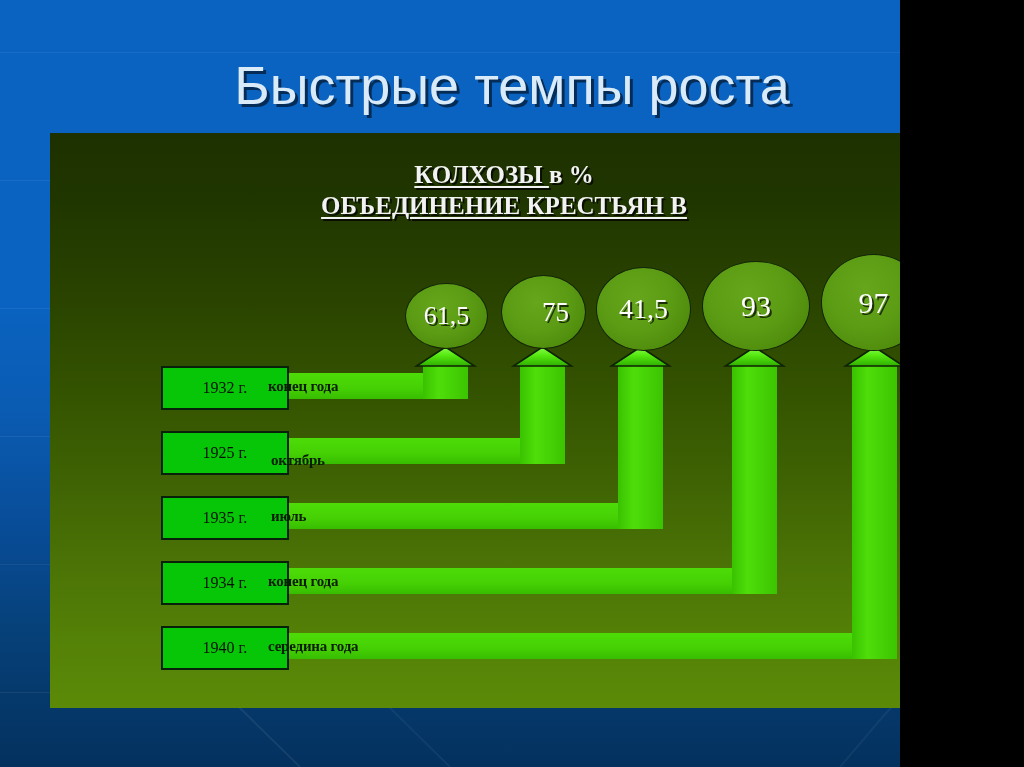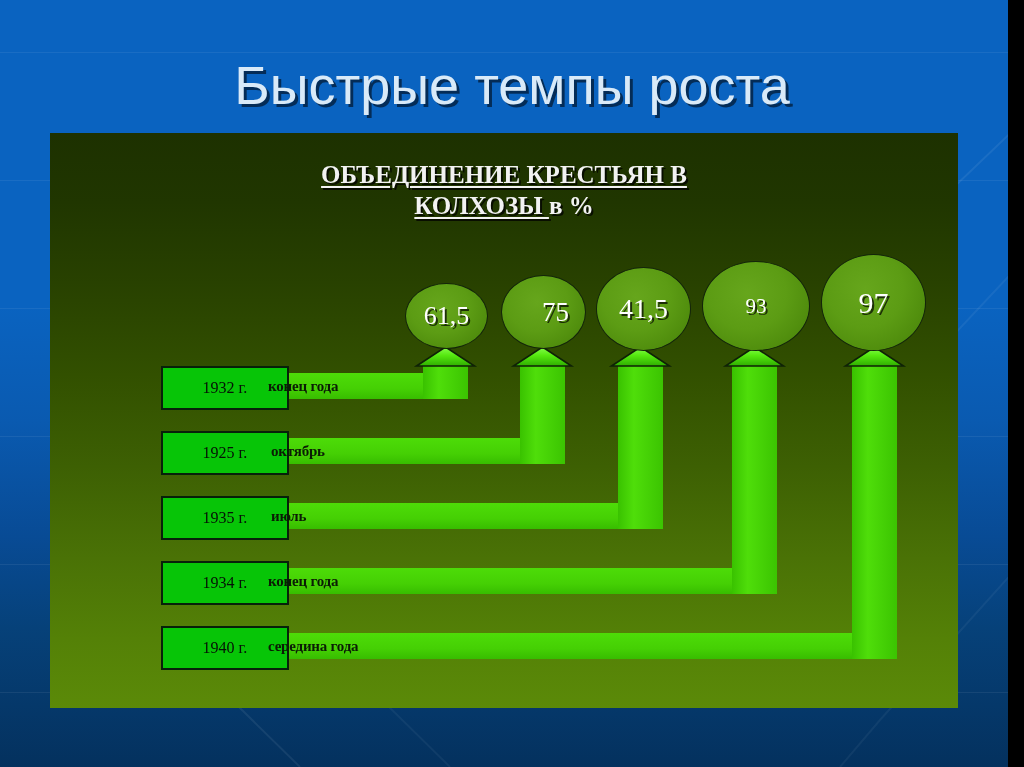--- a/index.html
+++ b/index.html
@@ -3,21 +3,21 @@
 <meta charset="utf-8">
 <title>Быстрые темпы роста</title>
 <style>
   html, body {
     margin: 0;
     padding: 0;
     background: #000;
   }
   #slide {
     position: relative;
-    width: 1008px;
+    width: 900px;
     height: 767px;
     overflow: hidden;
     font-family: "Liberation Serif", "DejaVu Serif", serif;
     background:
       linear-gradient(180deg,
         #0a63c0 0%,
         #0a63c0 40%,
         #0a5ab0 55%,
         #084b95 70%,
         #064179 82%,
@@ -176,22 +176,22 @@
       <path d="M 450 767 L 240 560" stroke="rgba(255,255,255,0.05)" stroke-width="2" fill="none"></path>
       <path d="M 1024 560 L 880 720 L 840 767" stroke="rgba(255,255,255,0.05)" stroke-width="2" fill="none"></path>
     </svg>
   </div>
 
   <div class="title">Быстрые темпы роста</div>
 
   <div class="panel">
 
     <div class="chart-heading">
+      <div><span class="ul">КОЛХОЗЫ </span><span>в %</span></div>
       <div><span class="ul">ОБЪЕДИНЕНИЕ  КРЕСТЬЯН  В</span></div>
-      <div><span class="ul">КОЛХОЗЫ </span><span>в %</span></div>
     </div>
 
     <div class="arrows">
       <svg width="908" height="575" viewBox="0 0 908 575" xmlns="http://www.w3.org/2000/svg">
         <defs>
           <linearGradient id="stemGrad" x1="0" y1="0" x2="1" y2="0">
             <stop offset="0%" stop-color="#39c200"></stop>
             <stop offset="35%" stop-color="#4fde0a"></stop>
             <stop offset="100%" stop-color="#3bc401"></stop>
           </linearGradient>
@@ -240,21 +240,21 @@
         <div class="bubble" style="left: 355px; top: 150px; width: 83px; height: 66px;">
           <span style="font-size: 26px;">61,5</span>
         </div>
         <div class="bubble" style="left: 451px; top: 142px; width: 85px; height: 74px;">
           <span style="font-size: 27px; margin-left: 24px;">75</span>
         </div>
         <div class="bubble" style="left: 546px; top: 134px; width: 95px; height: 84px;">
           <span style="font-size: 28px;">41,5</span>
         </div>
         <div class="bubble" style="left: 652px; top: 128px; width: 108px; height: 90px;">
-          <span style="font-size: 21px;">93</span>
+          <span style="font-size: 30px;">93</span>
         </div>
         <div class="bubble" style="left: 771px; top: 121px; width: 105px; height: 97px;">
           <span style="font-size: 30px;">97</span>
         </div>
       </div>
     <div id="rowbox-layer">
         <div class="year-box" style="top: 233px;">
           <span>1932 г.</span>
         </div>
         <div class="year-box" style="top: 298px;">
@@ -265,20 +265,20 @@
         </div>
         <div class="year-box" style="top: 428px;">
           <span>1934 г.</span>
         </div>
         <div class="year-box" style="top: 493px;">
           <span>1940 г.</span>
         </div>
       </div>
     <div id="rowlabel-layer">
         <div class="row-label" style="left: 218px; top: 246px;">конец года</div>
-        <div class="row-label" style="left: 221px; top: 311px;">октябрь</div>
+        <div class="row-label" style="left: 221px; top: 320px;">октябрь</div>
         <div class="row-label" style="left: 221px; top: 376px;">июль</div>
         <div class="row-label" style="left: 218px; top: 441px;">конец года</div>
         <div class="row-label" style="left: 218px; top: 506px;">середина года</div>
       </div>
 
   </div>
 </div>
 
 </body></html>

